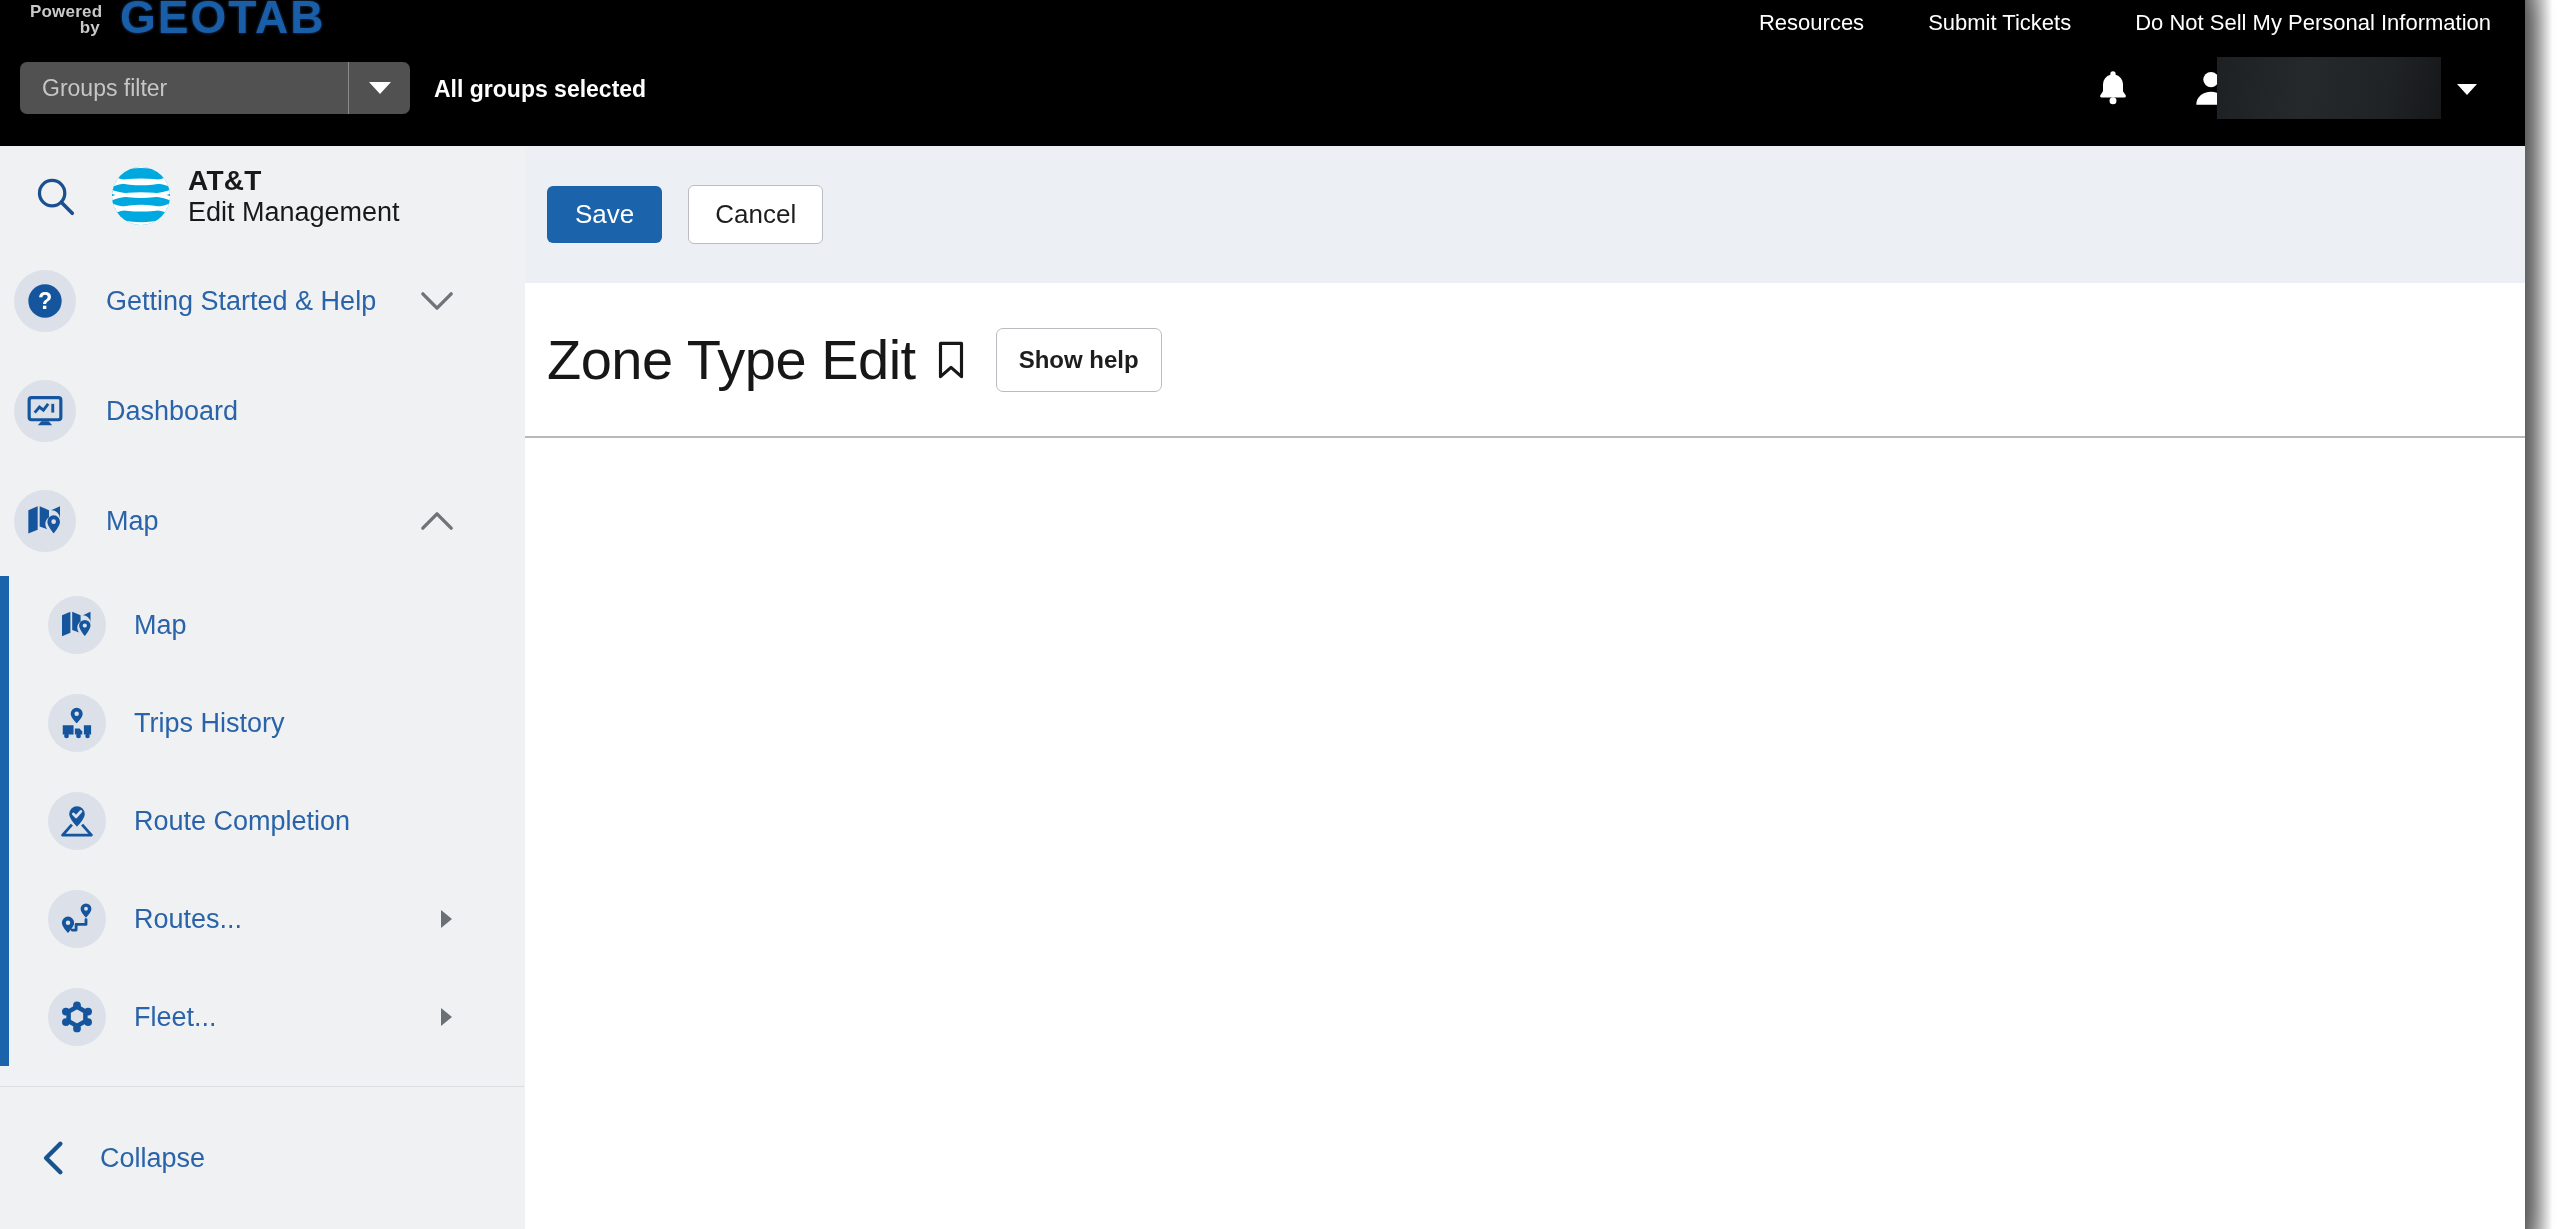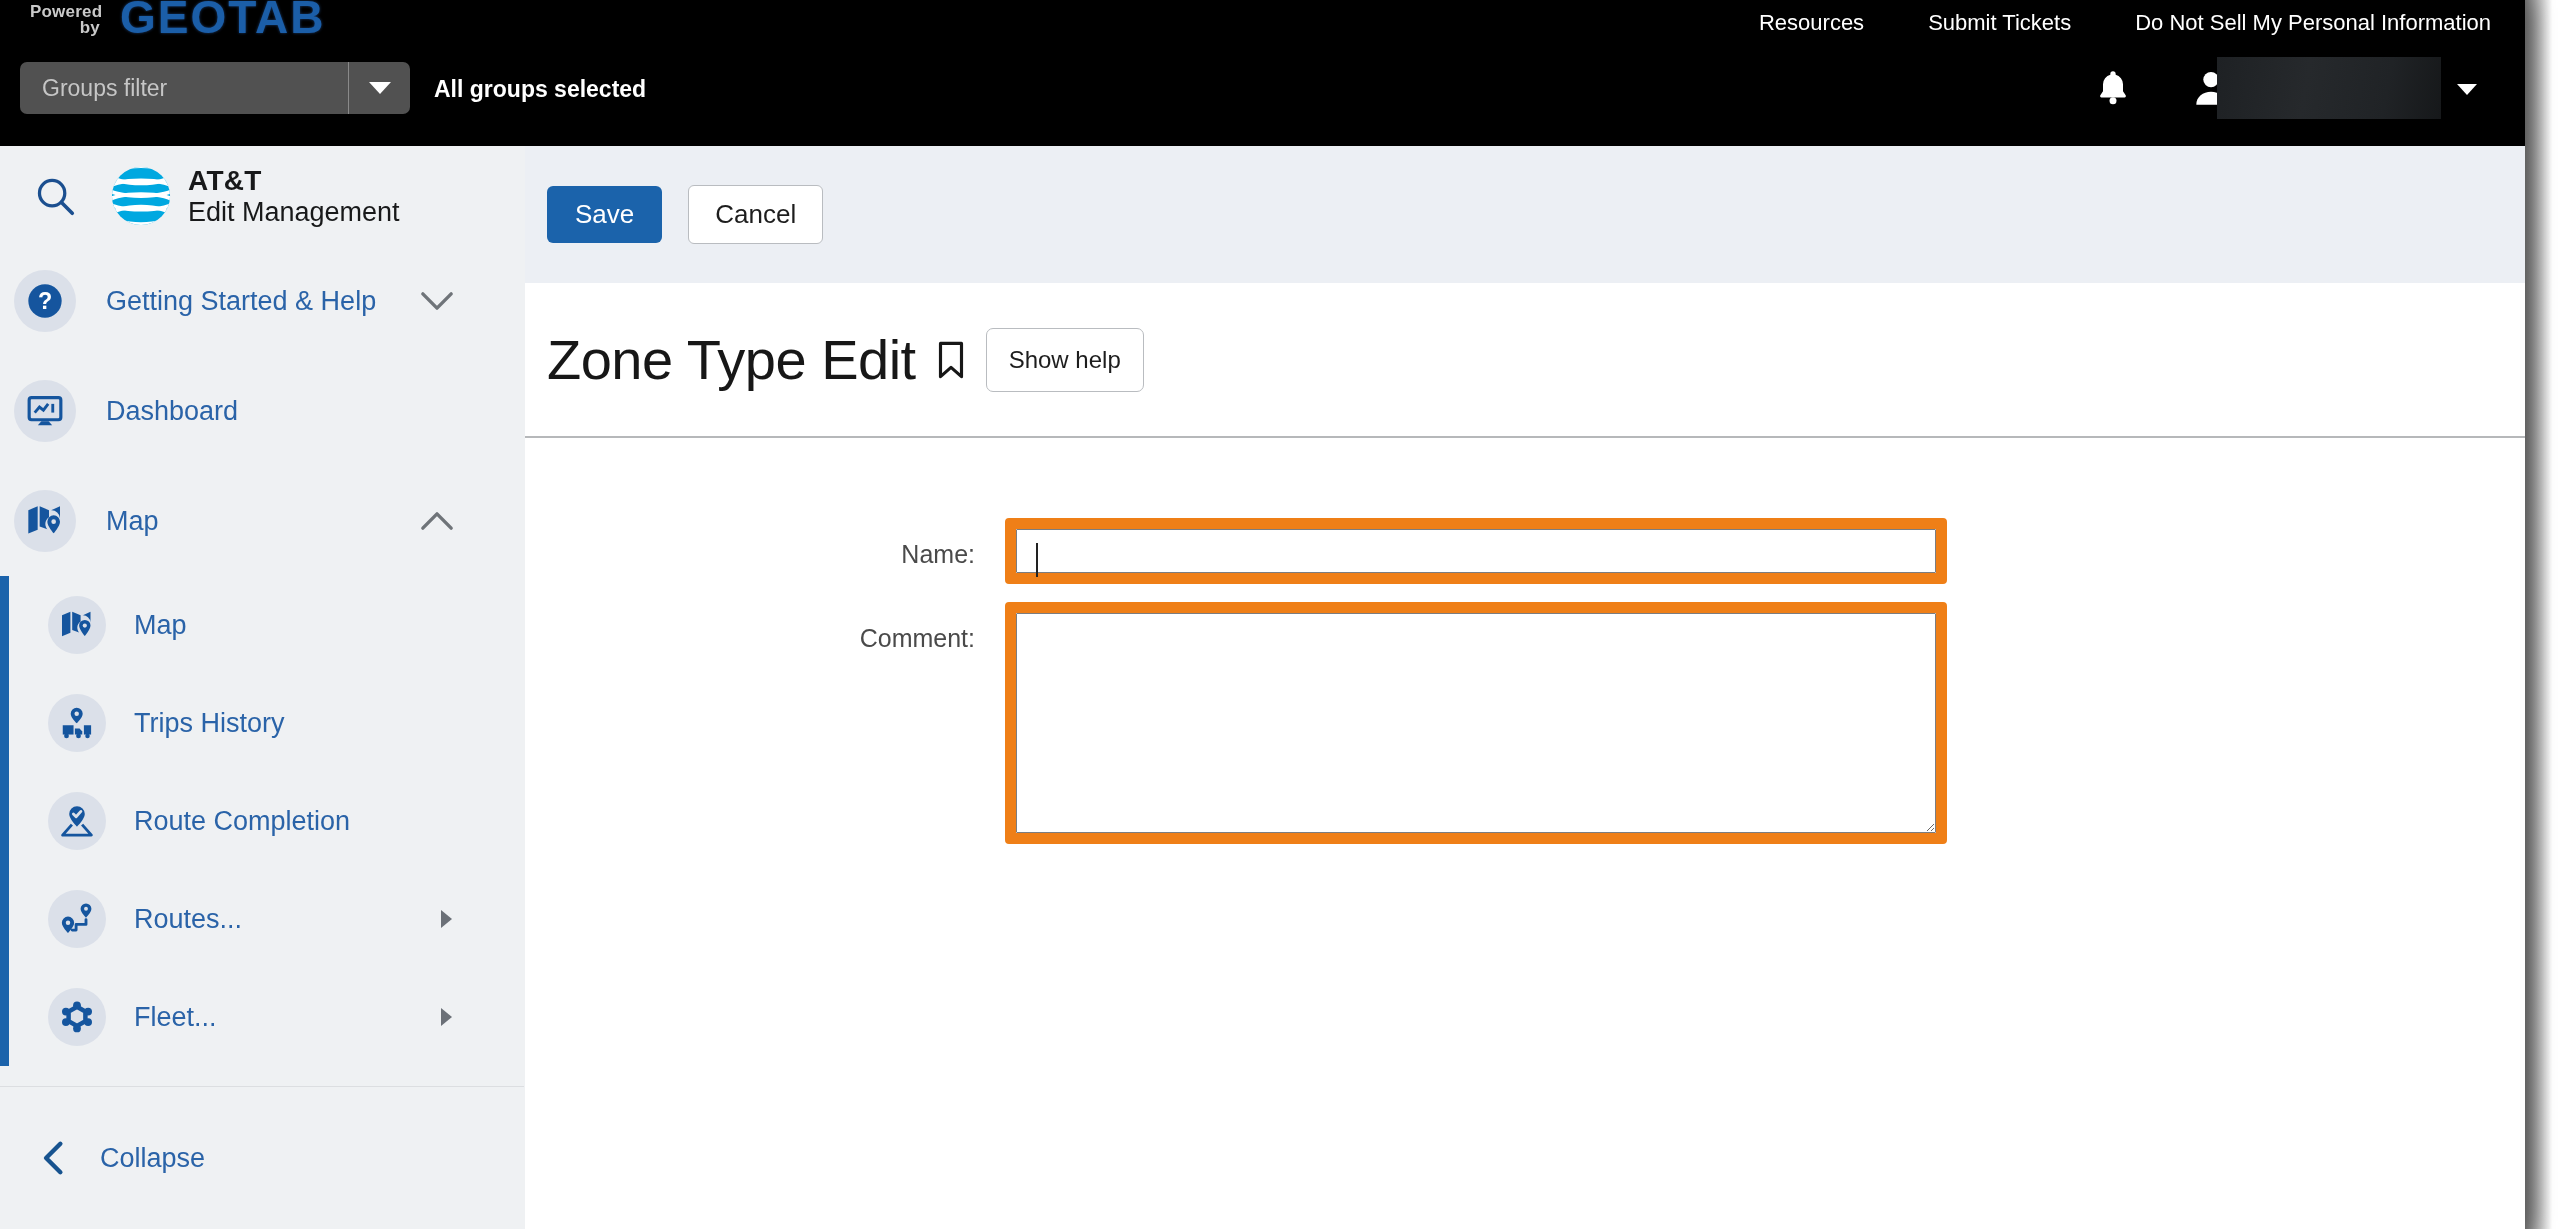--- a/index.html
+++ b/index.html
@@ -218,22 +218,22 @@
     padding-left: 22px; gap: 18px;
     border-bottom: 2px solid #b6b8ba;
     background: #ffffff;
   }
   .page-title {
     font-size: 56px; color: #171717; font-weight: normal;
     letter-spacing: -.5px;
   }
   .btn-showhelp {
     background: #ffffff; border: 1px solid #b9bcc0; border-radius: 7px;
-    font-size: 24px; font-weight: normal; color: #1d1d1d;
-    padding: 17px 22px; cursor: pointer; 
+    font-size: 24px; font-weight: bold; color: #1d1d1d;
+    padding: 17px 22px; cursor: pointer; margin-left: 10px;
     font-family: "Liberation Sans", sans-serif;
   }
 
   .form {
     padding-top: 80px;
   }
   .form-row { display: flex; align-items: flex-start; margin-bottom: 18px; }
   .form-label {
     width: 480px; text-align: right; padding-right: 30px;
     font-size: 25px; color: #4a4a4a; padding-top: 22px;
@@ -495,35 +495,15 @@
     </div>
 
     <div class="title-row">
       <div class="page-title">Zone Type Edit</div>
       <svg width="34" height="42" viewBox="0 0 18 24">
         <path d="M3 2.5h12v19L9 16.2 3 21.5z" fill="none" stroke="#171717" stroke-width="1.8" stroke-linejoin="round"></path>
       </svg>
       <button class="btn-showhelp">Show help</button>
     </div>
 
-    <div class="form">
-
-      <div class="form-row">
-        <div class="form-label">Name:</div>
-        <div class="hl">
-          <div class="name-wrap">
-            <input class="name-input" type="text" value="" placeholder="" style="">
-            <div class="caret-blink"></div>
-          </div>
-        </div>
-      </div>
-
-      <div class="form-row">
-        <div class="form-label">Comment:</div>
-        <div class="hl">
-          <textarea class="comment-input" placeholder="" style=""></textarea>
-        </div>
-      </div>
-
-    </div>
   </div>
 </div>
 <div id="shadow-right"></div>
 
 </body></html>

